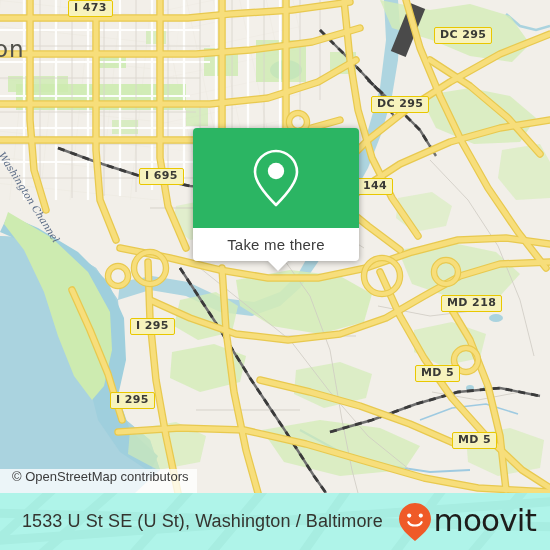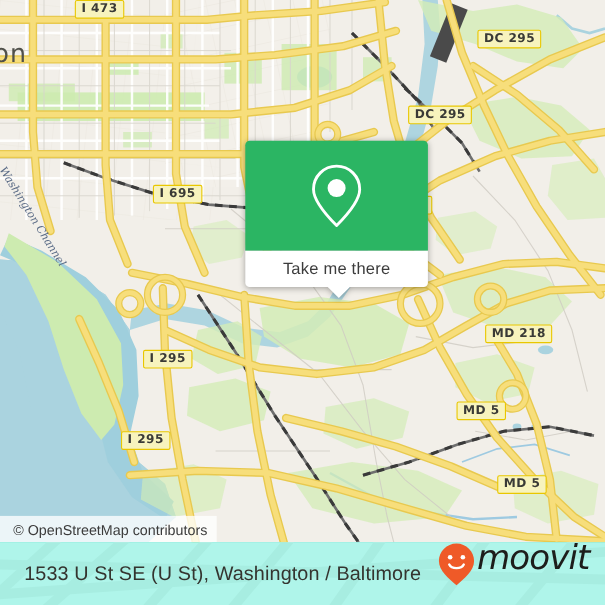--- a/index.html
+++ b/index.html
@@ -71,21 +71,20 @@
     letter-spacing: 1px;
   }
 
   
   #callout {
     position: absolute;
     left: 193px;
     top: 128px;
     width: 166px;
     filter: drop-shadow(0 1px 3px rgba(0,0,0,0.35));
-    margin-left: 30px;
   }
   #callout-green {
     height: 100px;
     background: #2bb563;
     border-radius: 4px 4px 0 0;
     display: flex;
     align-items: center;
     justify-content: center;
   }
   #callout-green svg { display: block; }
@@ -116,21 +115,20 @@
   }
 
   
   #attribution {
     position: absolute;
     left: 0;
     top: 469px;
     height: 24px;
     background: rgba(255,255,255,0.78);
     display: flex;
-    align-items: center;
     padding: 0 8px 0 12px;
     box-sizing: border-box;
   }
   #attribution span {
     color: #3b3b3b;
     font-size: 13px;
     font-family: "Liberation Sans", sans-serif;
     white-space: nowrap;
   }
 
@@ -162,22 +160,22 @@
     font-family: "Liberation Sans", sans-serif;
     white-space: nowrap;
     letter-spacing: 0.1px;
   }
   #footer-logo {
     position: absolute;
     right: 14px;
     top: 0;
     height: 57px;
     display: flex;
+    align-items: center;
     gap: 2px;
-    font-style: italic;
   }
   #footer-logo-mark { display: block; }
   #footer-logo-text {
     color: #1d1d1b;
     font-size: 31px;
     font-family: "DejaVu Sans", sans-serif;
     letter-spacing: -0.8px;
     line-height: 31px;
     position: relative;
     top: -1px;

